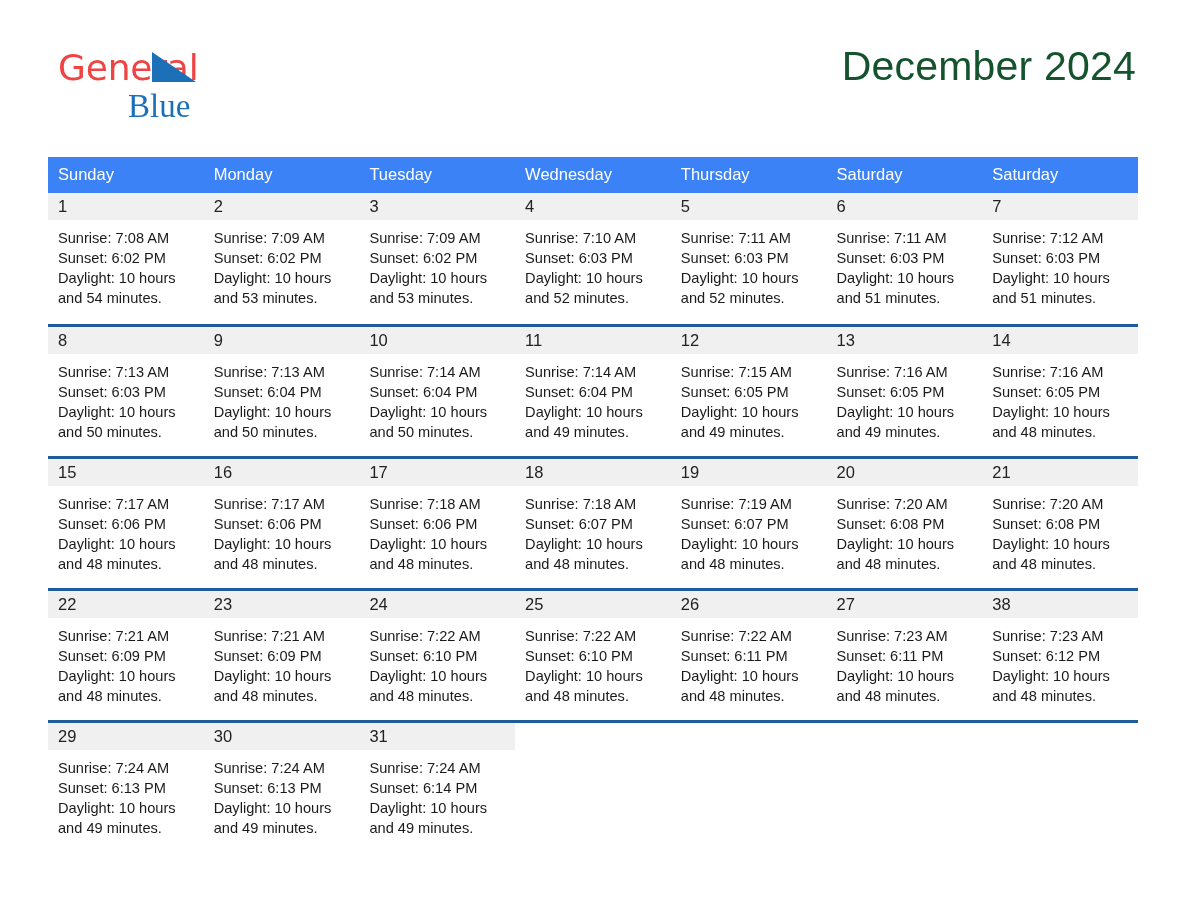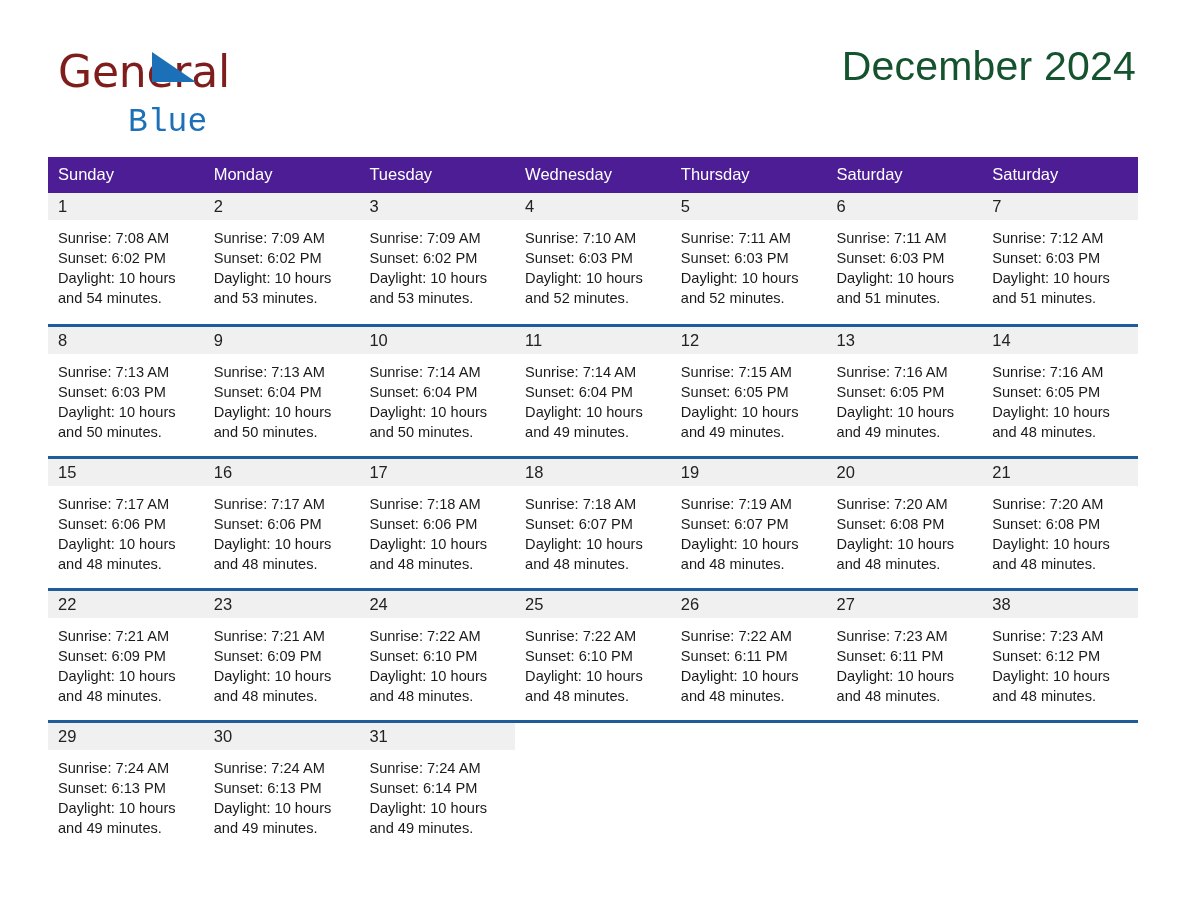--- a/index.html
+++ b/index.html
@@ -32,42 +32,42 @@
     left: 58px;
     top: 50px;
     width: 260px;
     height: 72px;
     line-height: 1;
     user-select: none;
   }
   .logo-row1 {
     position: relative;
     display: block;
-    font-size: 44px;
+    font-size: 36px;
     letter-spacing: -0.2px;
-    color: #7f1d1d;
+    color: #ef4444;
     font-family: "DejaVu Sans", sans-serif;
     font-weight: 400;
   }
   .logo-tri {
     position: absolute;
     left: 94px;
     top: 2px;
     width: 0;
     height: 0;
     border-left: 44px solid #1C70B8;
     border-top: 30px solid transparent;
   }
   .logo-row2 {
     display: block;
-    margin-top: 12px;
+    margin-top: 4px;
     margin-left: 70px;
     font-size: 33px;
     color: #1C70B8;
-    font-family: Liberation Mono, monospace;
+    font-family: Liberation Serif, serif;
     font-weight: 400;
   }
   .title-block {
     position: absolute;
     right: 52px;
     top: 44px;
     text-align: right;
   }
   .cal-title {
     font-size: 41px;
@@ -92,21 +92,21 @@
     width: 1090px;
   }
   table.calendar {
     border-collapse: collapse;
     table-layout: fixed;
     width: 1090px;
   }
   table.calendar col { width: 155.7px; }
 
   thead th {
-    background: #4c1d95;
+    background: #3b82f6;
     color: #ffffff;
     font-size: 16.5px;
     font-weight: 400;
     text-align: left;
     padding: 8px 0 9px 10px;
     height: 20px;
     box-sizing: border-box;
     border: none;
   }
 

